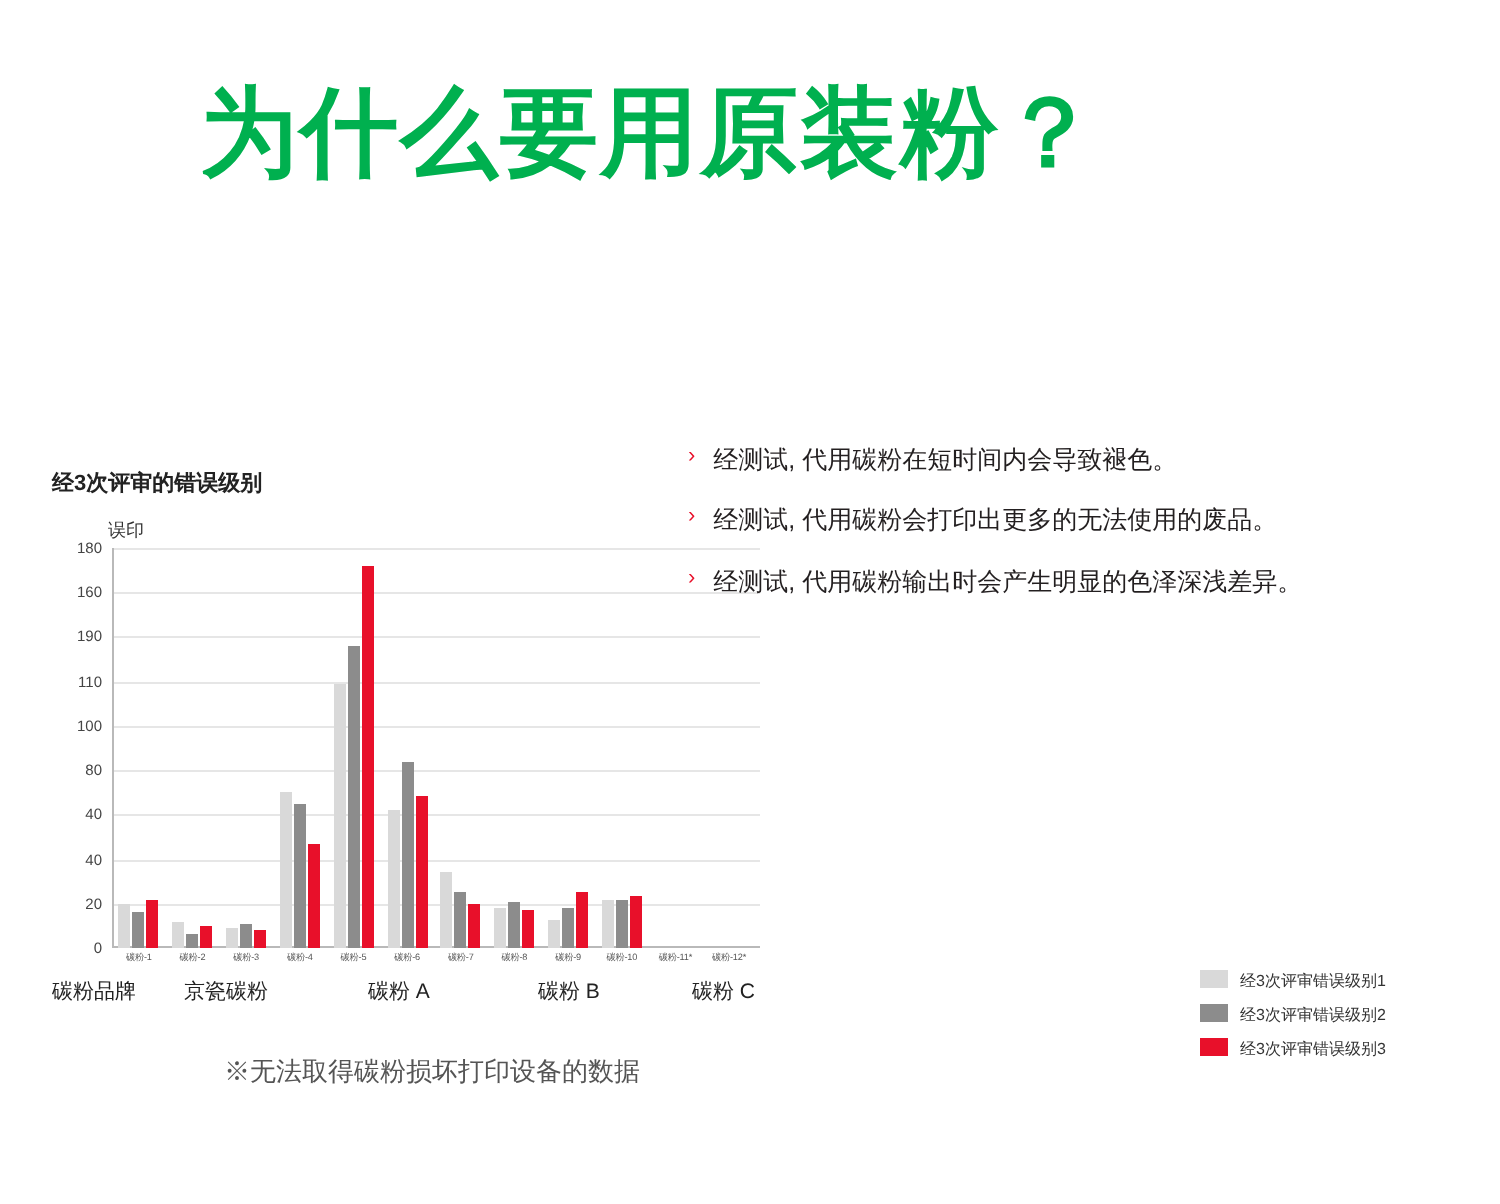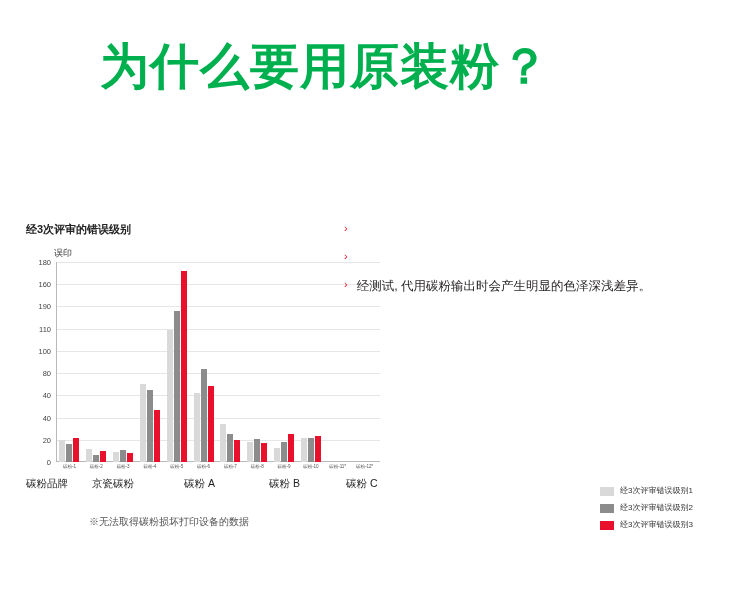--- a/index.html
+++ b/index.html
@@ -25,21 +25,21 @@
   .chart-block {
     position: absolute;
     left: 20px;
     top: 218px;
     width: 360px;
   }
   .chart-caption {
     font-size: 11px;
     color: #222;
     font-weight: bold;
-    margin: 4px 0 10px 6px;
+    margin: 16px 0 10px 6px;
   }
   .axis-label-y {
     font-size: 9px;
     color: #333;
     margin-left: 34px;
     margin-bottom: 2px;
   }
   .plot-wrap {
     position: relative;
     height: 215px;
@@ -121,23 +121,23 @@
     margin-left: 6px;
     height: 20px;
   }
   .brand-row .brand-cell {
     position: absolute;
     font-size: 10.5px;
     color: #222;
     white-space: nowrap;
   }
   .footnote {
-    margin-left: 69px;
+    margin-left: 92px;
     margin-top: 18px;
-    font-size: 10px;
+    font-size: 13px;
     color: #555;
     font-family: Liberation Mono, monospace;
   }
   .bullets {
     position: absolute;
     left: 344px;
     top: 222px;
     width: 396px;
   }
   .bullet {
@@ -158,21 +158,21 @@
     line-height: 1.3;
     white-space: nowrap;
   }
   .legend {
     position: absolute;
     left: 600px;
     top: 485px;
   }
   .legend-item {
     display: flex;
-    align-items: flex-end;
+    align-items: flex-start;
     margin-bottom: 6px;
   }
   .legend-swatch {
     width: 14px;
     height: 9px;
     margin-right: 6px;
     flex: 0 0 auto;
   }
   .legend-label {
     font-size: 8px;
@@ -304,23 +304,25 @@
     <span class="brand-cell" style="left:243px">碳粉 B</span>
     <span class="brand-cell" style="left:320px">碳粉 C</span>
   </div>
 
   <div class="footnote">※无法取得碳粉损坏打印设备的数据</div>
 </div>
 
 <div class="bullets">
   <div class="bullet">
     <span class="chev">›</span>
+    <span class="bullet-text">经测试, 代用碳粉在短时间内会导致褪色。</span>
   </div>
   <div class="bullet">
     <span class="chev">›</span>
+    <span class="bullet-text">经测试, 代用碳粉会打印出更多的无法使用的废品。</span>
   </div>
   <div class="bullet">
     <span class="chev">›</span>
     <span class="bullet-text">经测试, 代用碳粉输出时会产生明显的色泽深浅差异。</span>
   </div>
 </div>
 
 <div class="legend">
   <div class="legend-item">
     <span class="legend-swatch" style="background:#d9d9d9"></span>

